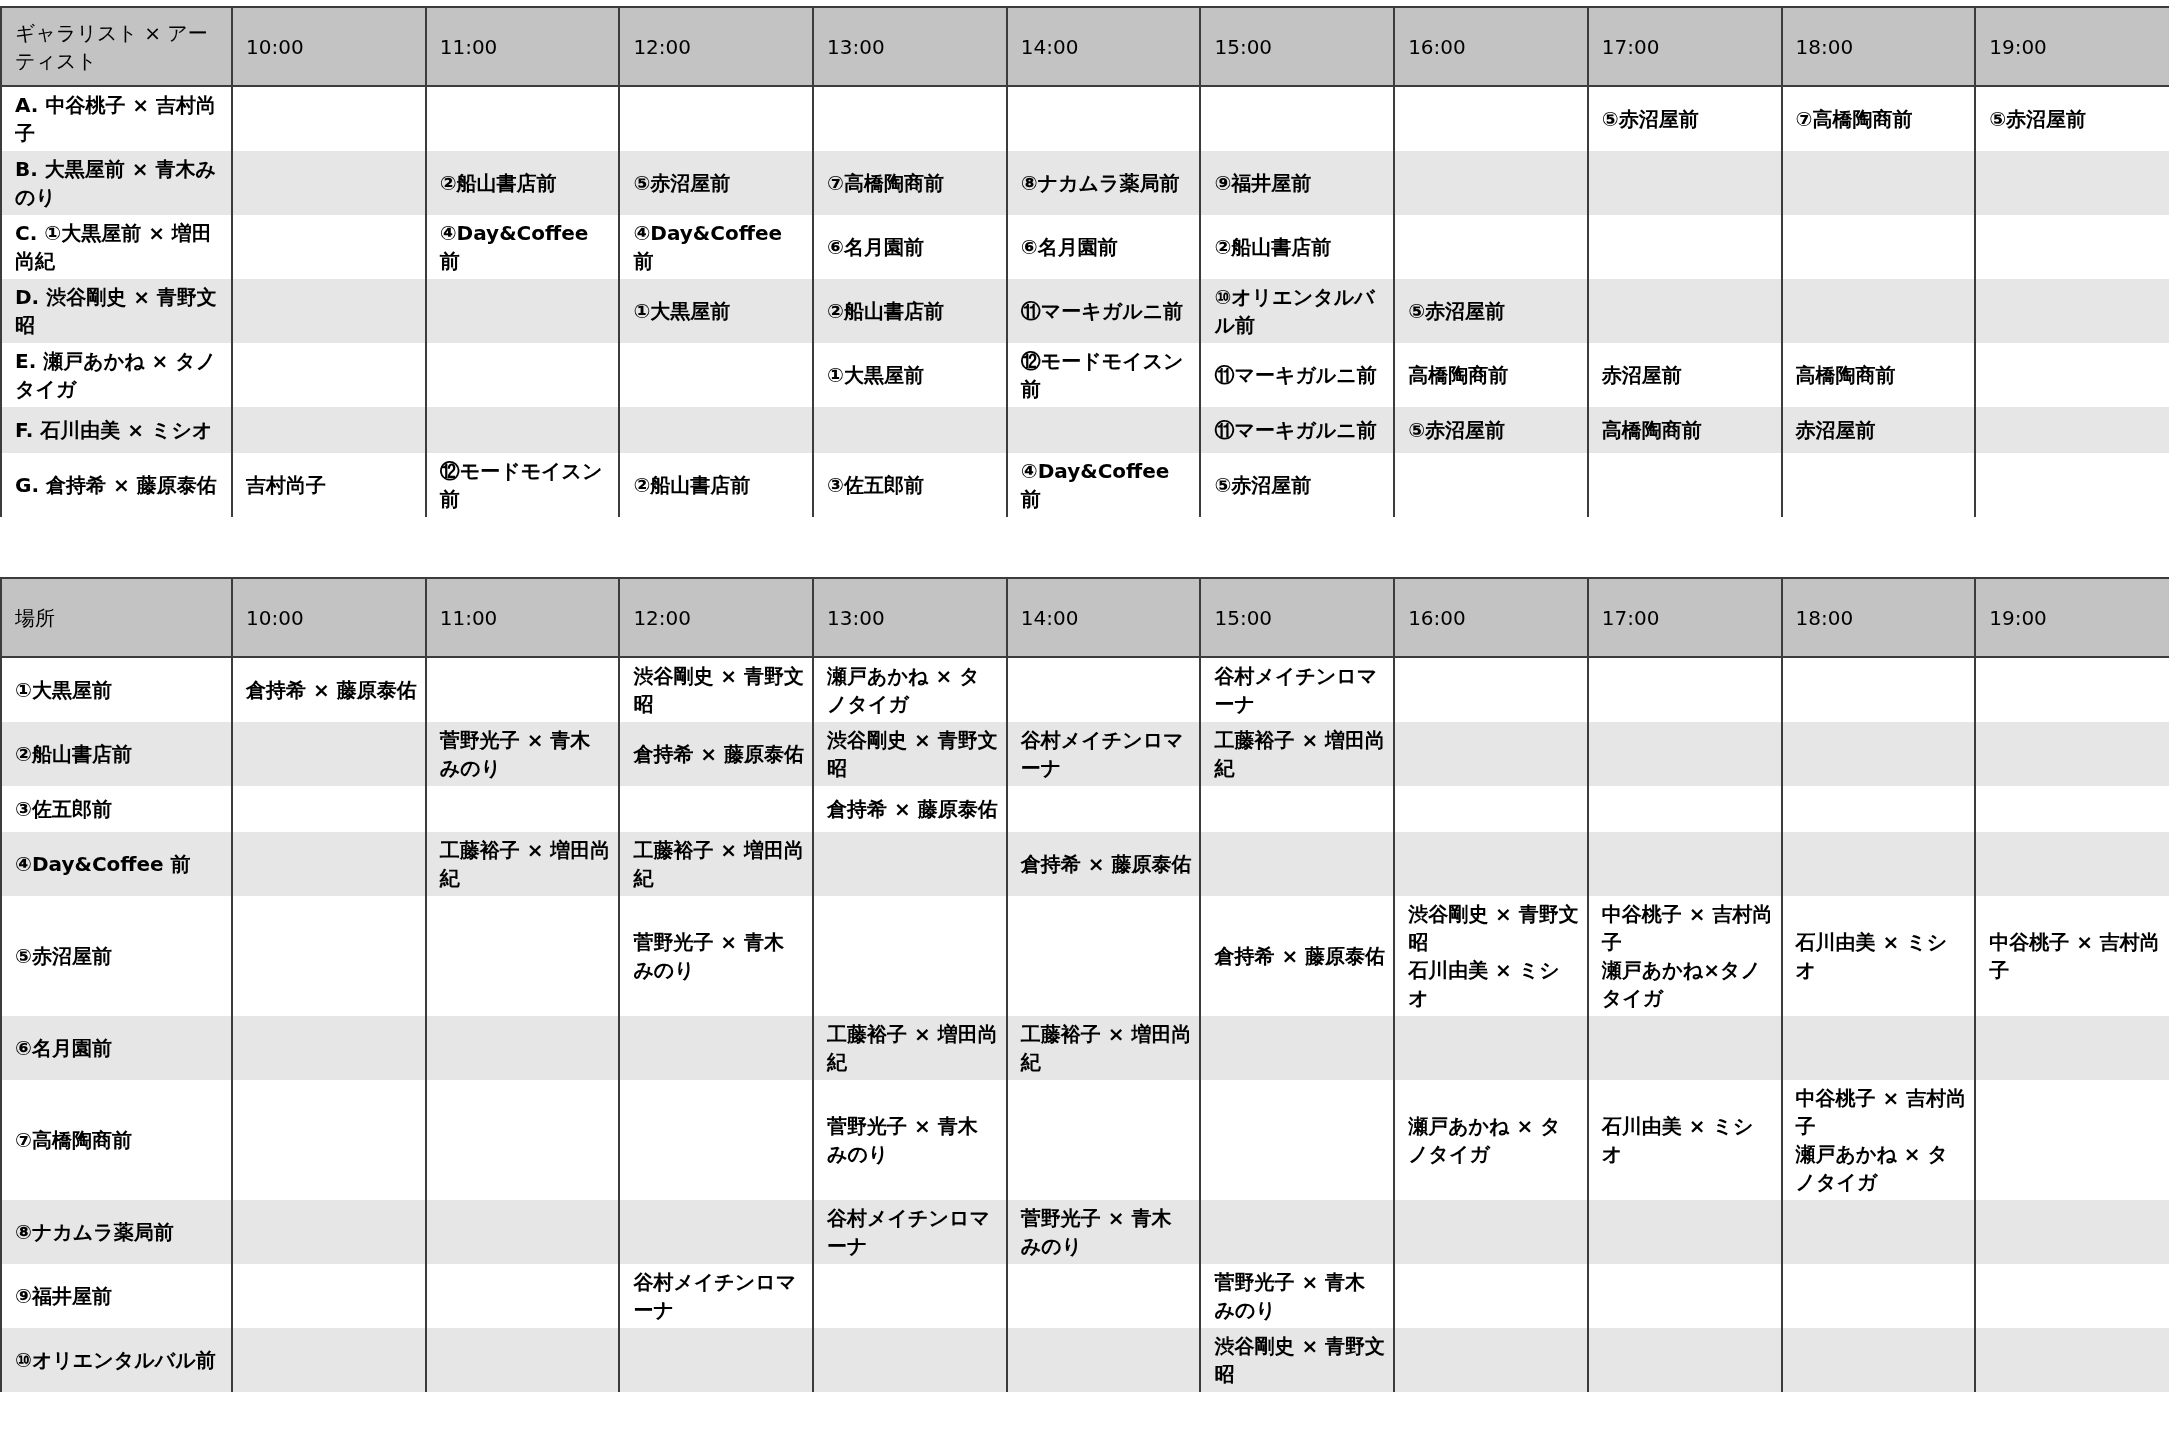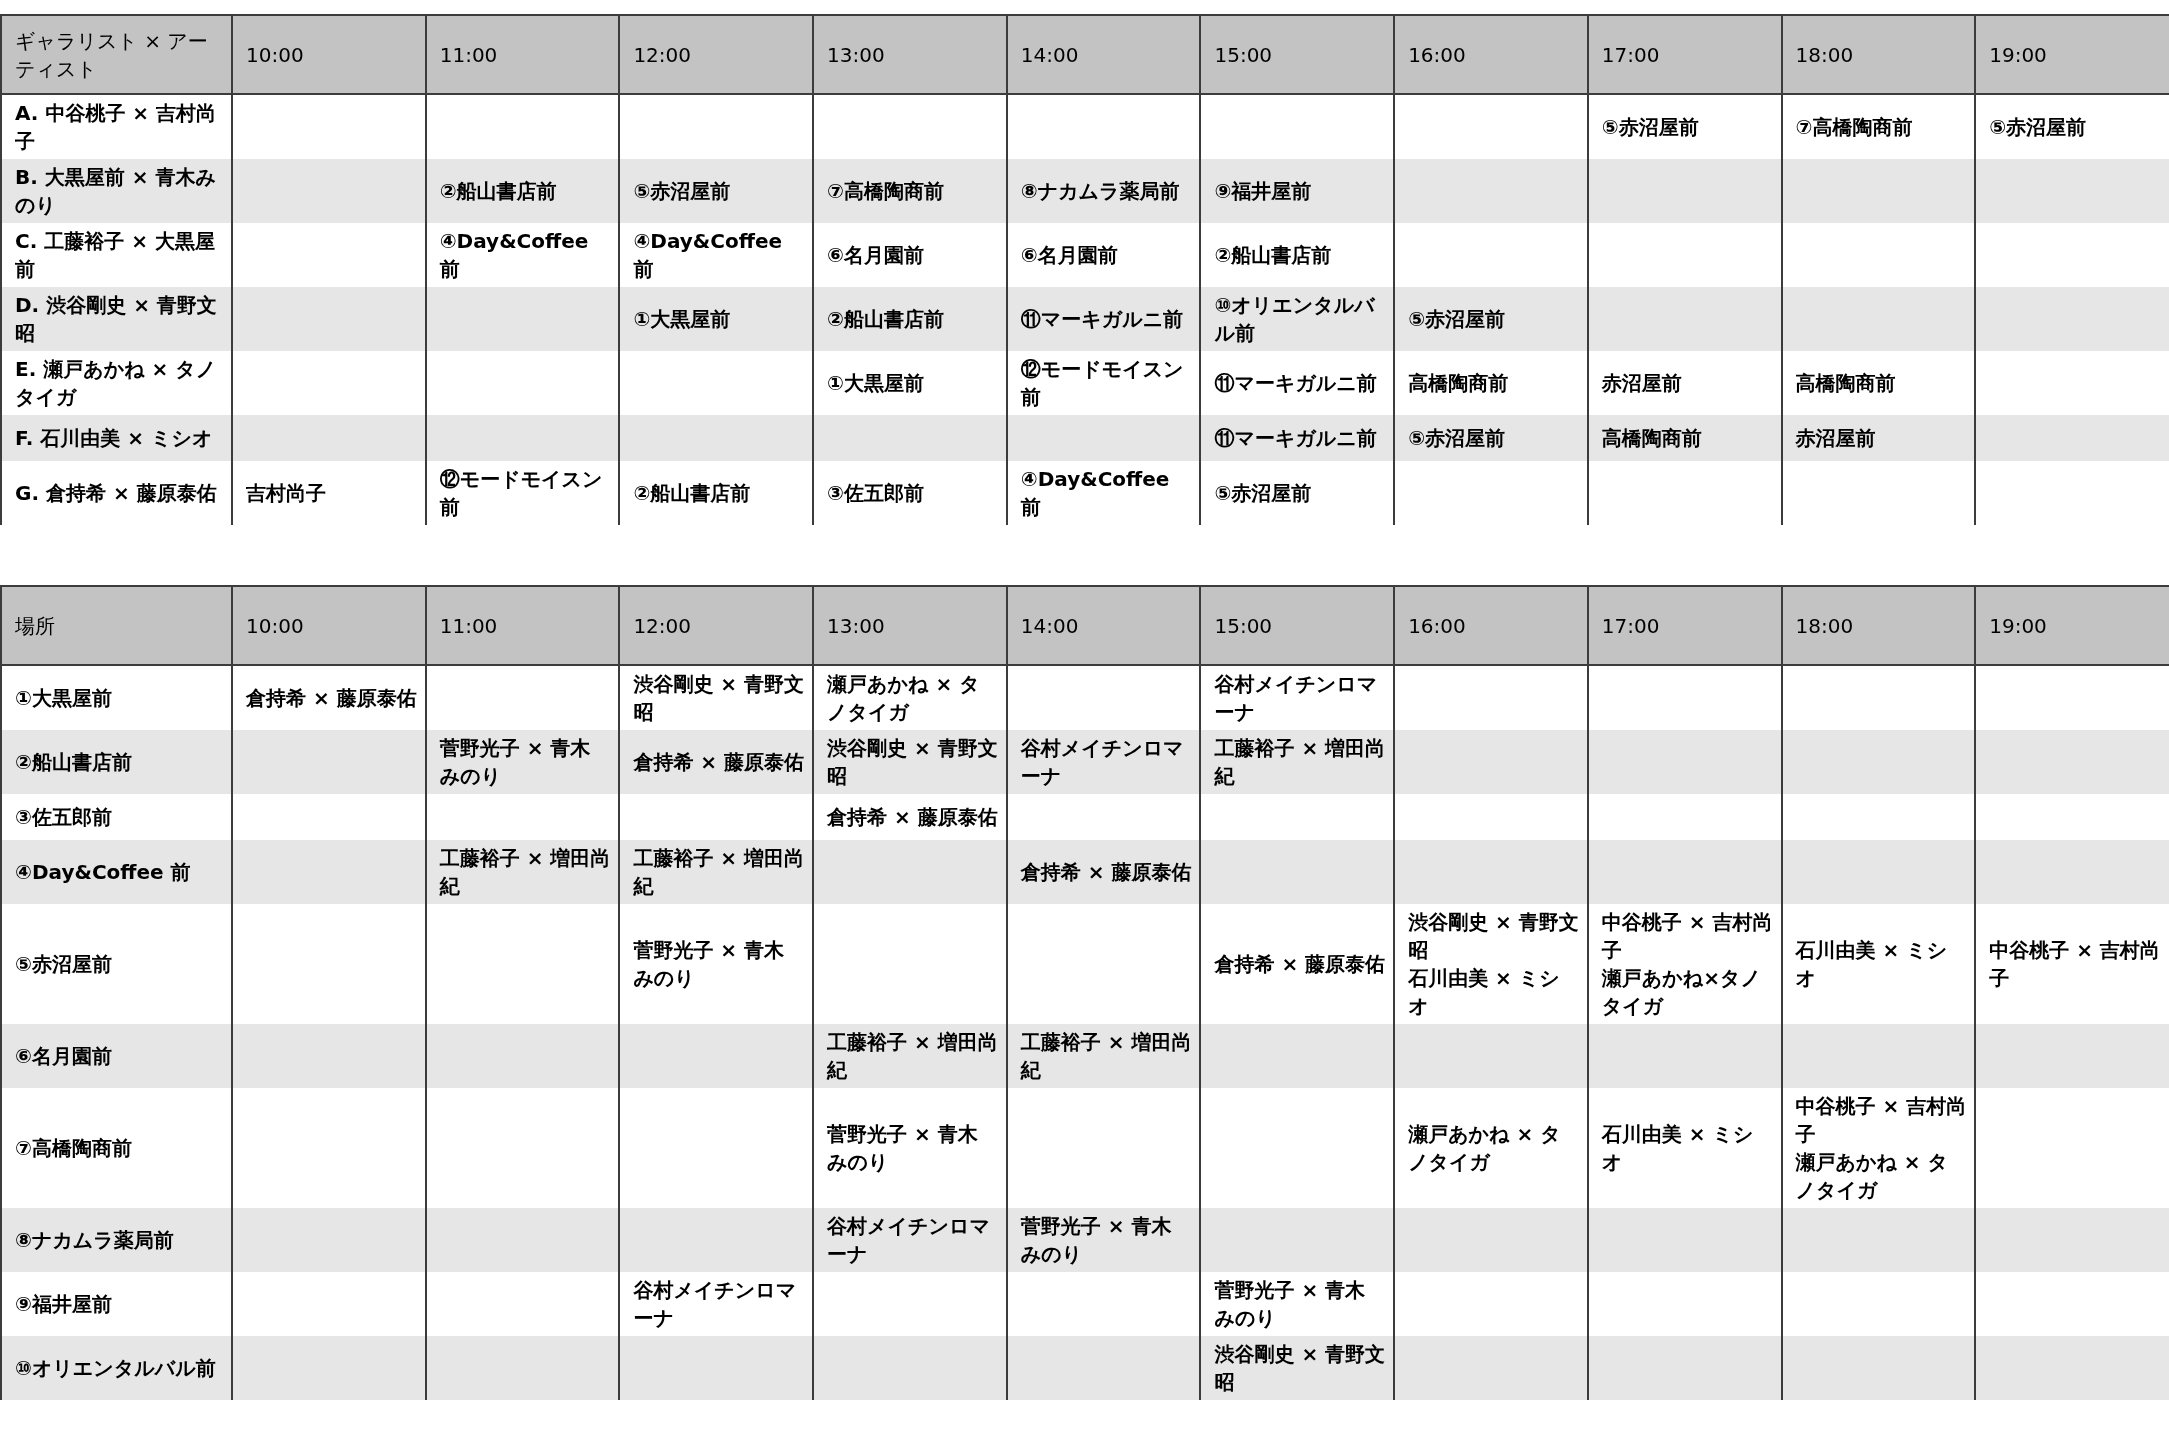--- a/index.html
+++ b/index.html
@@ -11,21 +11,21 @@
     color: #000;
     overflow: hidden;
   }
   .page { width: 2169px; }
   table.sched {
     border-collapse: collapse;
     table-layout: fixed;
     width: 2169px;
     margin: 0;
   }
-  table.sched[data-table="0"] { margin-top: 14px; padding-left: 27px; }
+  table.sched[data-table="0"] { margin-top: 6px; padding-left: 27px; }
   table.sched[data-table="1"] { margin-top: 60px; }
   table.sched { border-top: 2px solid #3c3c3c; border-left: 2px solid #3c3c3c; }
   col.label-col { width: 231px; }
   th, td {
     border-right: 2px solid #3c3c3c;
     padding: 4px 8px 4px 13px;
     text-align: left;
     vertical-align: middle;
     font-size: 20px;
     line-height: 1.4;
@@ -97,21 +97,21 @@
           <td>⑤赤沼屋前</td>
           <td>⑦高橋陶商前</td>
           <td>⑧ナカムラ薬局前</td>
           <td>⑨福井屋前</td>
           <td></td>
           <td></td>
           <td></td>
           <td></td>
         </tr>
         <tr>
-          <th>C. 工藤裕子 × 大黒屋前</th>
+          <th>C. ①大黒屋前 × 増田尚紀</th>
           <td></td>
           <td>④Day&amp;Coffee 前</td>
           <td>④Day&amp;Coffee 前</td>
           <td>⑥名月園前</td>
           <td>⑥名月園前</td>
           <td>②船山書店前</td>
           <td></td>
           <td></td>
           <td></td>
           <td></td>

